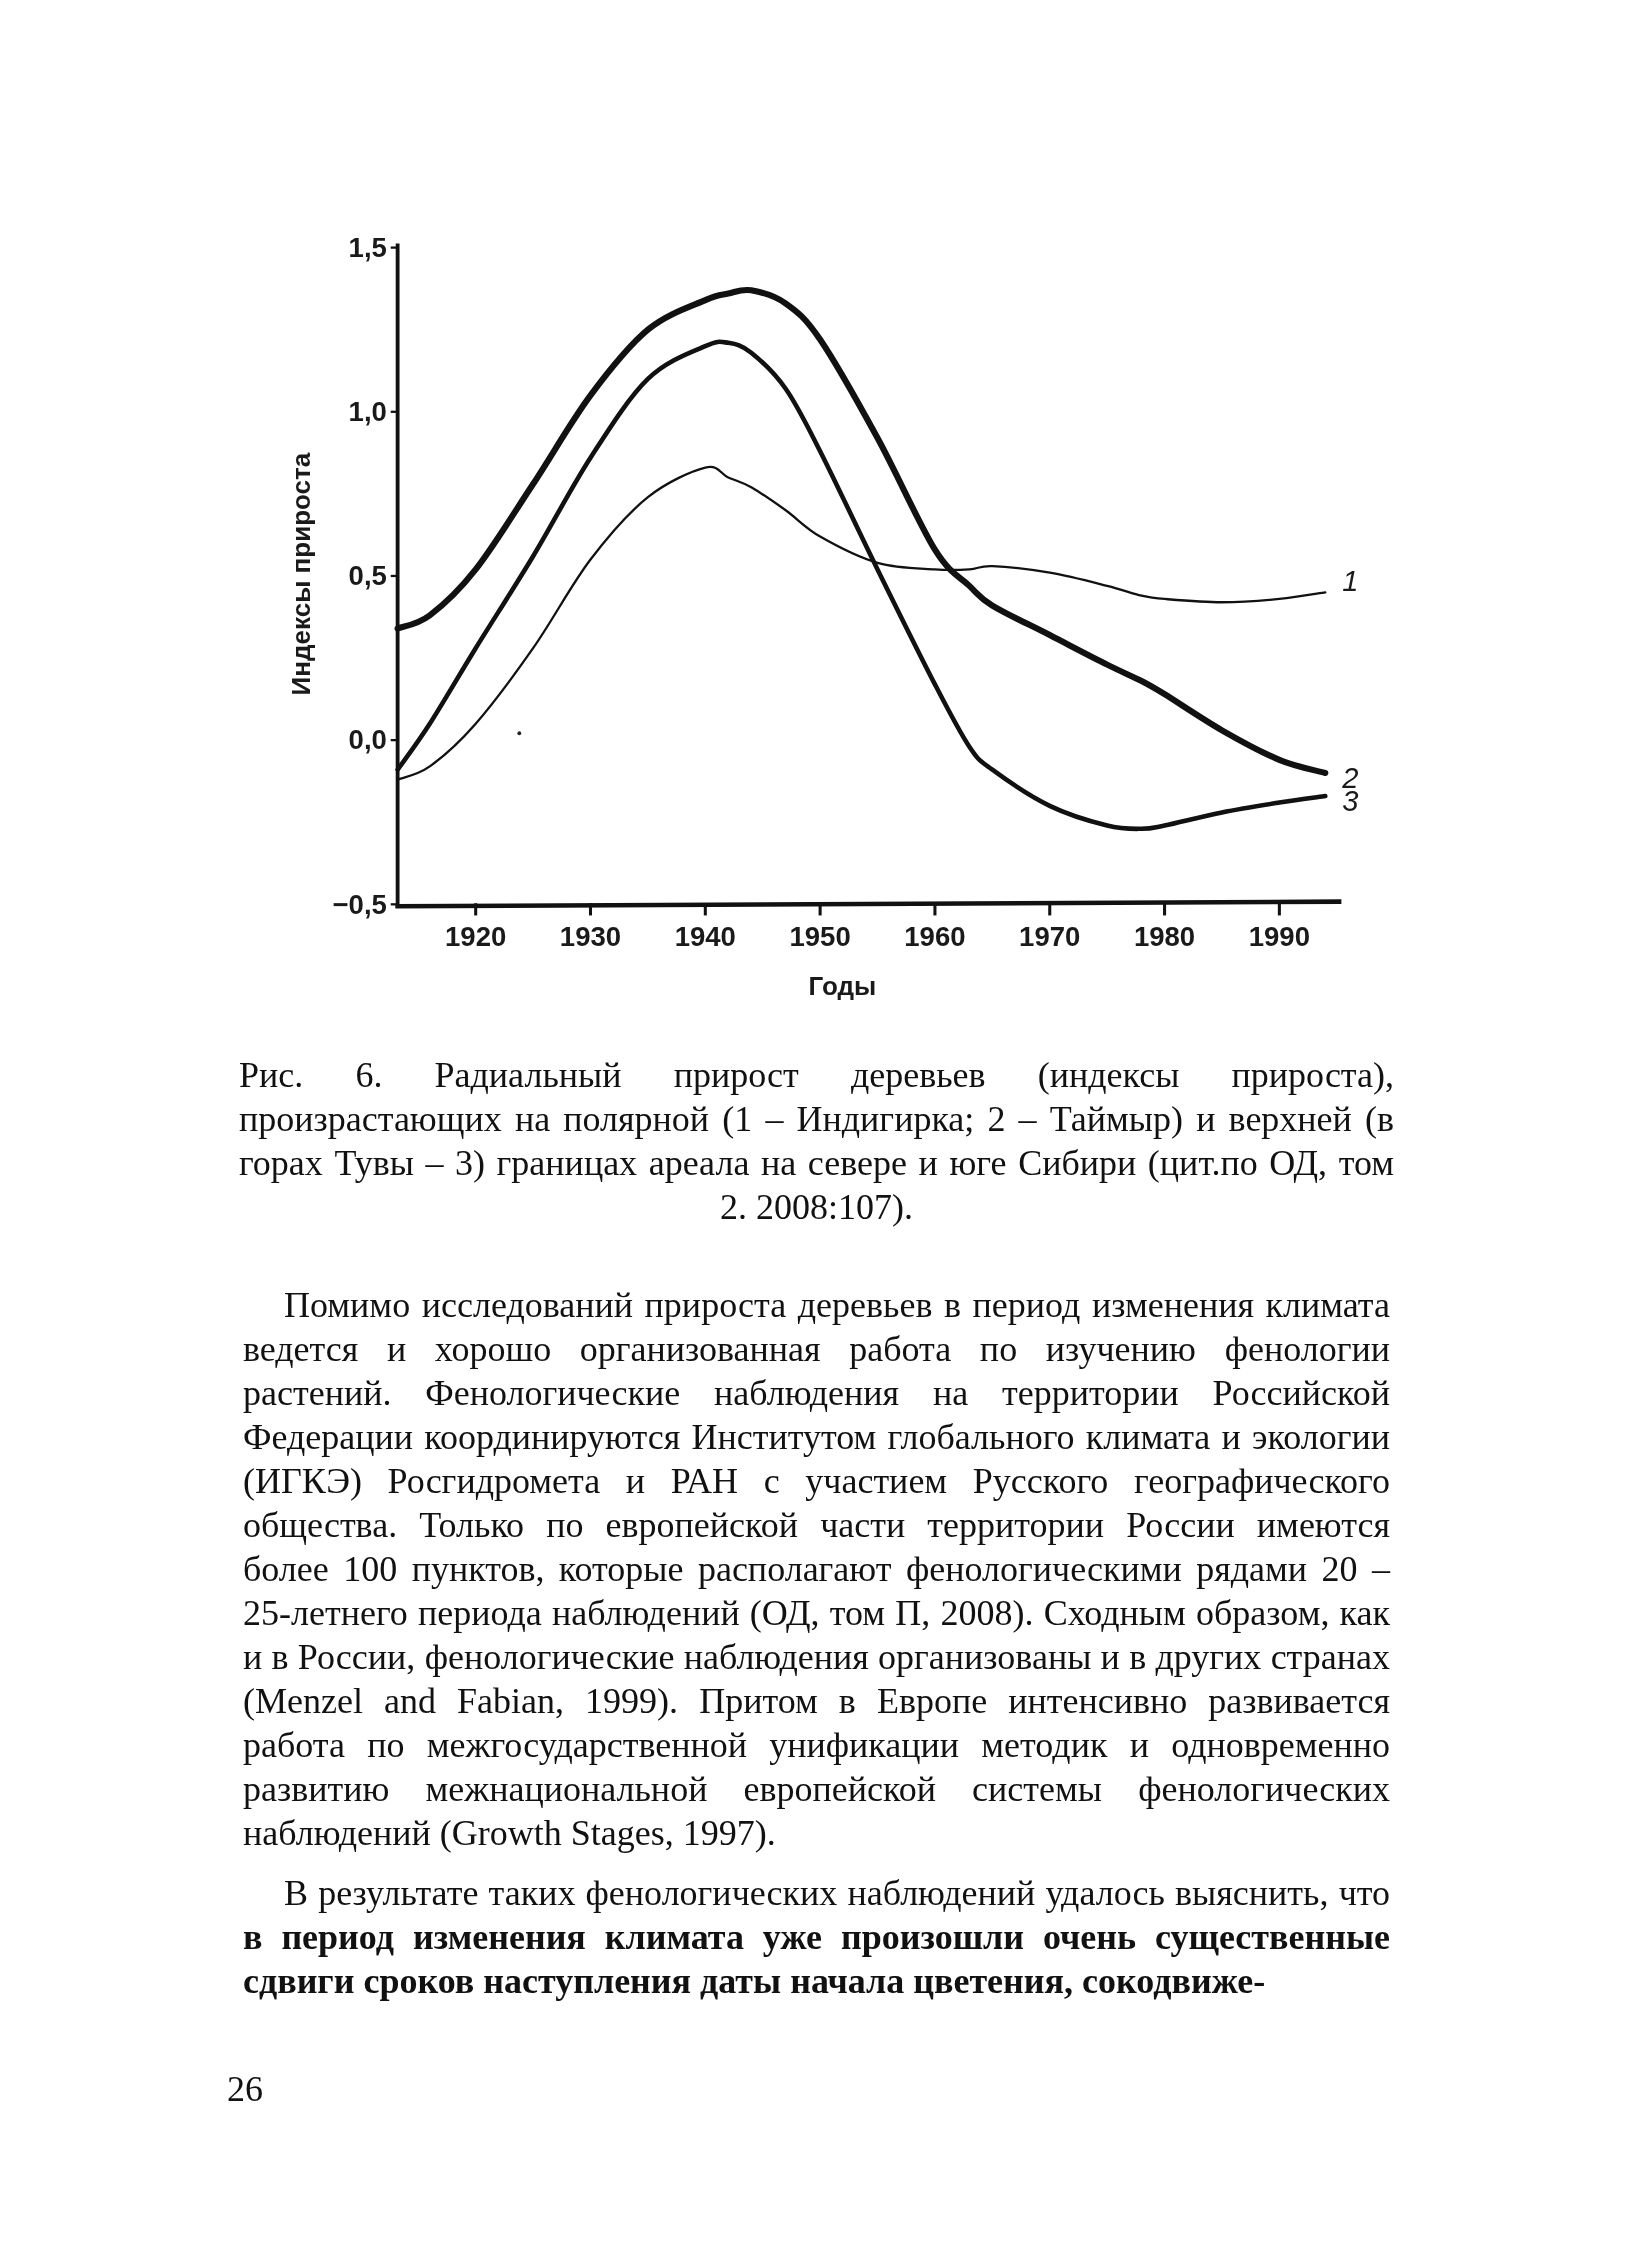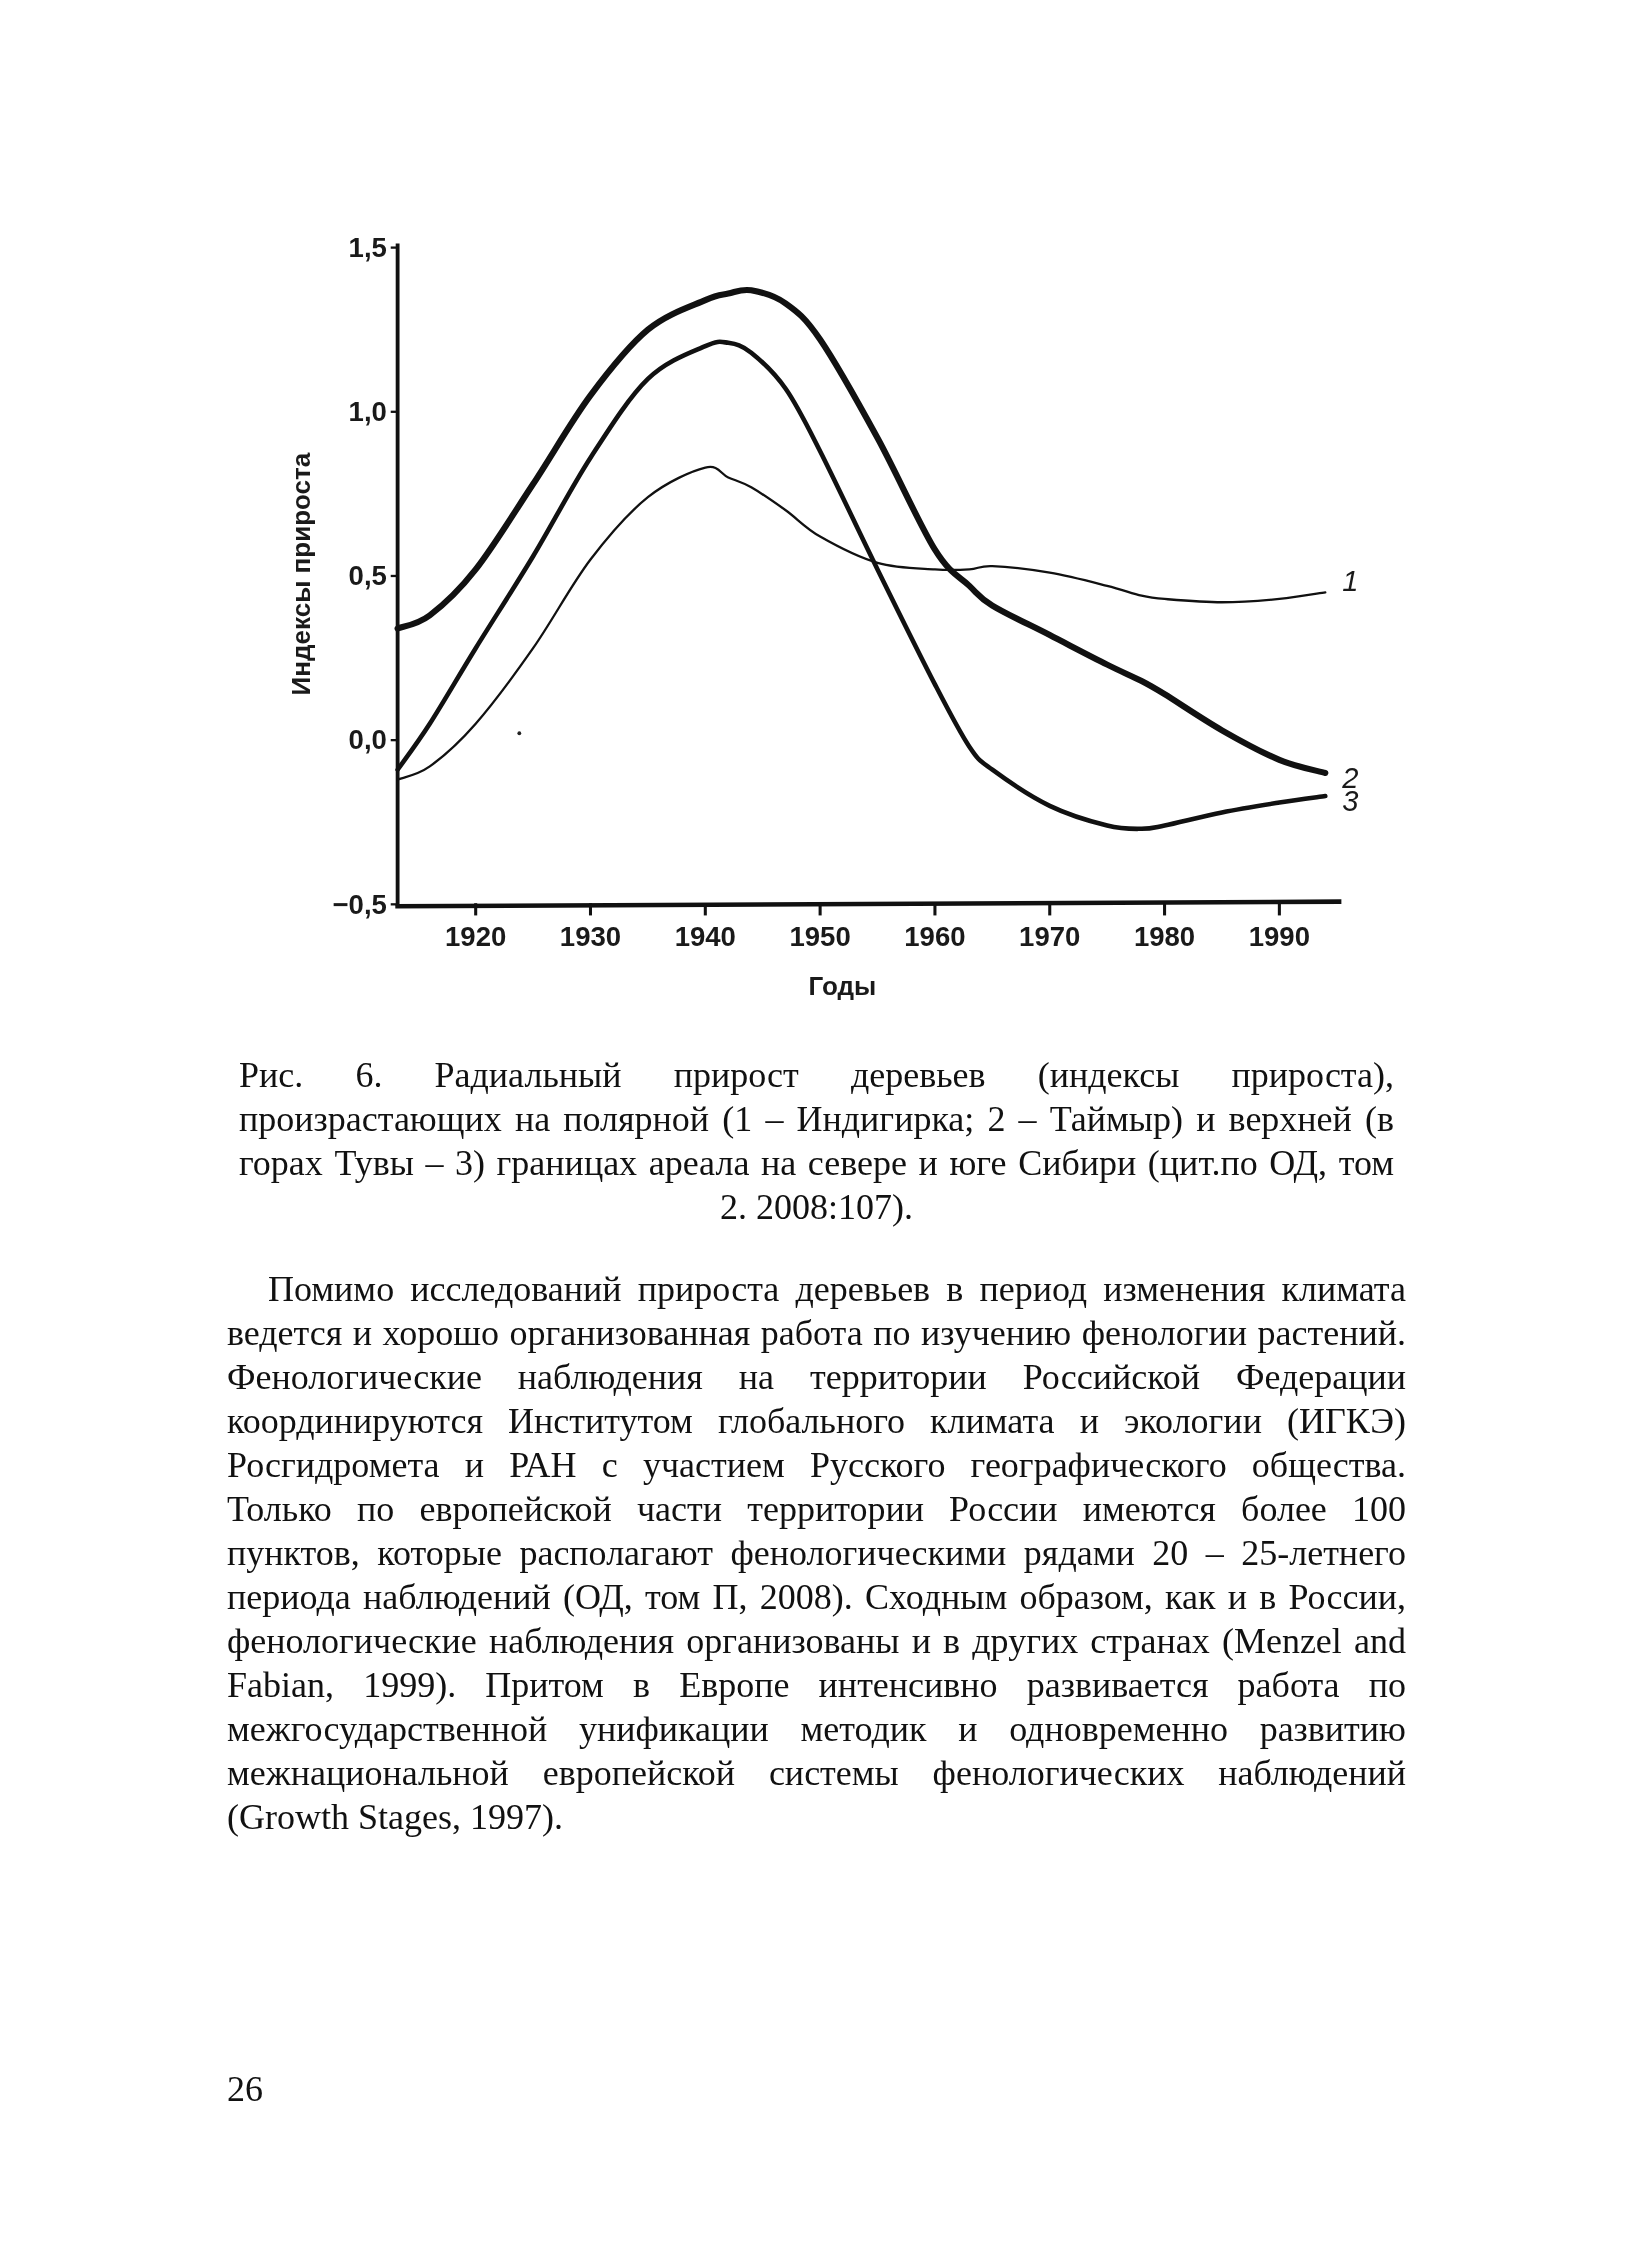--- a/index.html
+++ b/index.html
@@ -6,21 +6,21 @@
   body { width:1628px; height:2261px; position:relative; overflow:hidden; color:#111; }
   #chart { position:absolute; left:0; top:0; width:1628px; height:1018px; }
   .tick-label { font-family:"Liberation Sans", sans-serif; font-weight:bold; font-size:36px; fill:#1a1a1a; }
   .axis-title { font-family:"Liberation Sans", sans-serif; font-weight:bold; font-size:34px; fill:#1a1a1a; }
   .series-label { font-family:"Liberation Sans", sans-serif; font-style:italic; font-size:38px; fill:#1a1a1a; }
   .caption { position:absolute; left:227px; top:1041px; width:1179px;
     font-family:"Liberation Serif", serif; font-size:36px; line-height:44px; text-align:justify; text-align-last:center; }
   .caption p { margin:12px; }
   .body-text { position:absolute; left:227px; top:1267px; width:1179px;
     font-family:"Liberation Serif", serif; font-size:36px; line-height:44px; text-align:justify; }
-  .body-text p { margin:0; text-indent:41px; hyphens:auto; }
+  .body-text p { margin:16px; text-indent:41px; hyphens:auto; }
   .body-text p + p { margin-top:3.1px; }
   .bold { font-weight:bold; }
   .page-number { position:absolute; left:227px; top:2068px; font-family:"Liberation Serif", serif; font-size:36px; }
 </style>
 </head>
 <body>
 
 <svg id="chart" viewBox="0 0 2126 1330" xmlns="http://www.w3.org/2000/svg">
 
   <line x1="519" y1="318" x2="519" y2="1184" stroke="#111" stroke-width="5"></line>
@@ -68,16 +68,17 @@
   <text x="0" y="0"></text>
   <circle cx="678" cy="958" r="2.5" fill="#222"></circle>
 </svg>
 
 <div class="caption">
   <p>Рис. 6. Радиальный прирост деревьев (индексы прироста), произрастающих на полярной (1 – Индигирка; 2 – Таймыр) и верхней (в горах Тувы – 3) границах ареала на севере и юге Сибири (цит.по ОД, том 2. 2008:107).</p>
 </div>
 
 <div class="body-text">
   <p>Помимо исследований прироста деревьев в период изменения климата ведется и хорошо организованная работа по изучению фенологии растений. Фенологические наблюдения на территории Российской Федерации координируются Институтом глобального климата и экологии (ИГКЭ) Росгидромета и РАН с участием Русского географического общества. Только по европейской части территории России имеются более 100 пунктов, которые располагают фенологическими рядами 20 – 25-летнего периода наблюдений (ОД, том П, 2008). Сходным образом, как и в России, фенологические наблюдения организованы и в других странах (Menzel and Fabian, 1999). Притом в Европе интенсивно развивается работа по межгосударственной унификации методик и одновременно развитию межнациональной европейской системы фенологических наблюдений (Growth Stages, 1997).</p>
+  <p><span>В результате таких фенологических наблюдений удалось выяснить, что </span><span class="bold">в период изменения климата уже произошли очень существенные сдвиги сроков наступления даты начала цветения, сокодвиже-</span></p>
 </div>
 
 <div class="page-number">26</div>
 
 
 </body></html>

